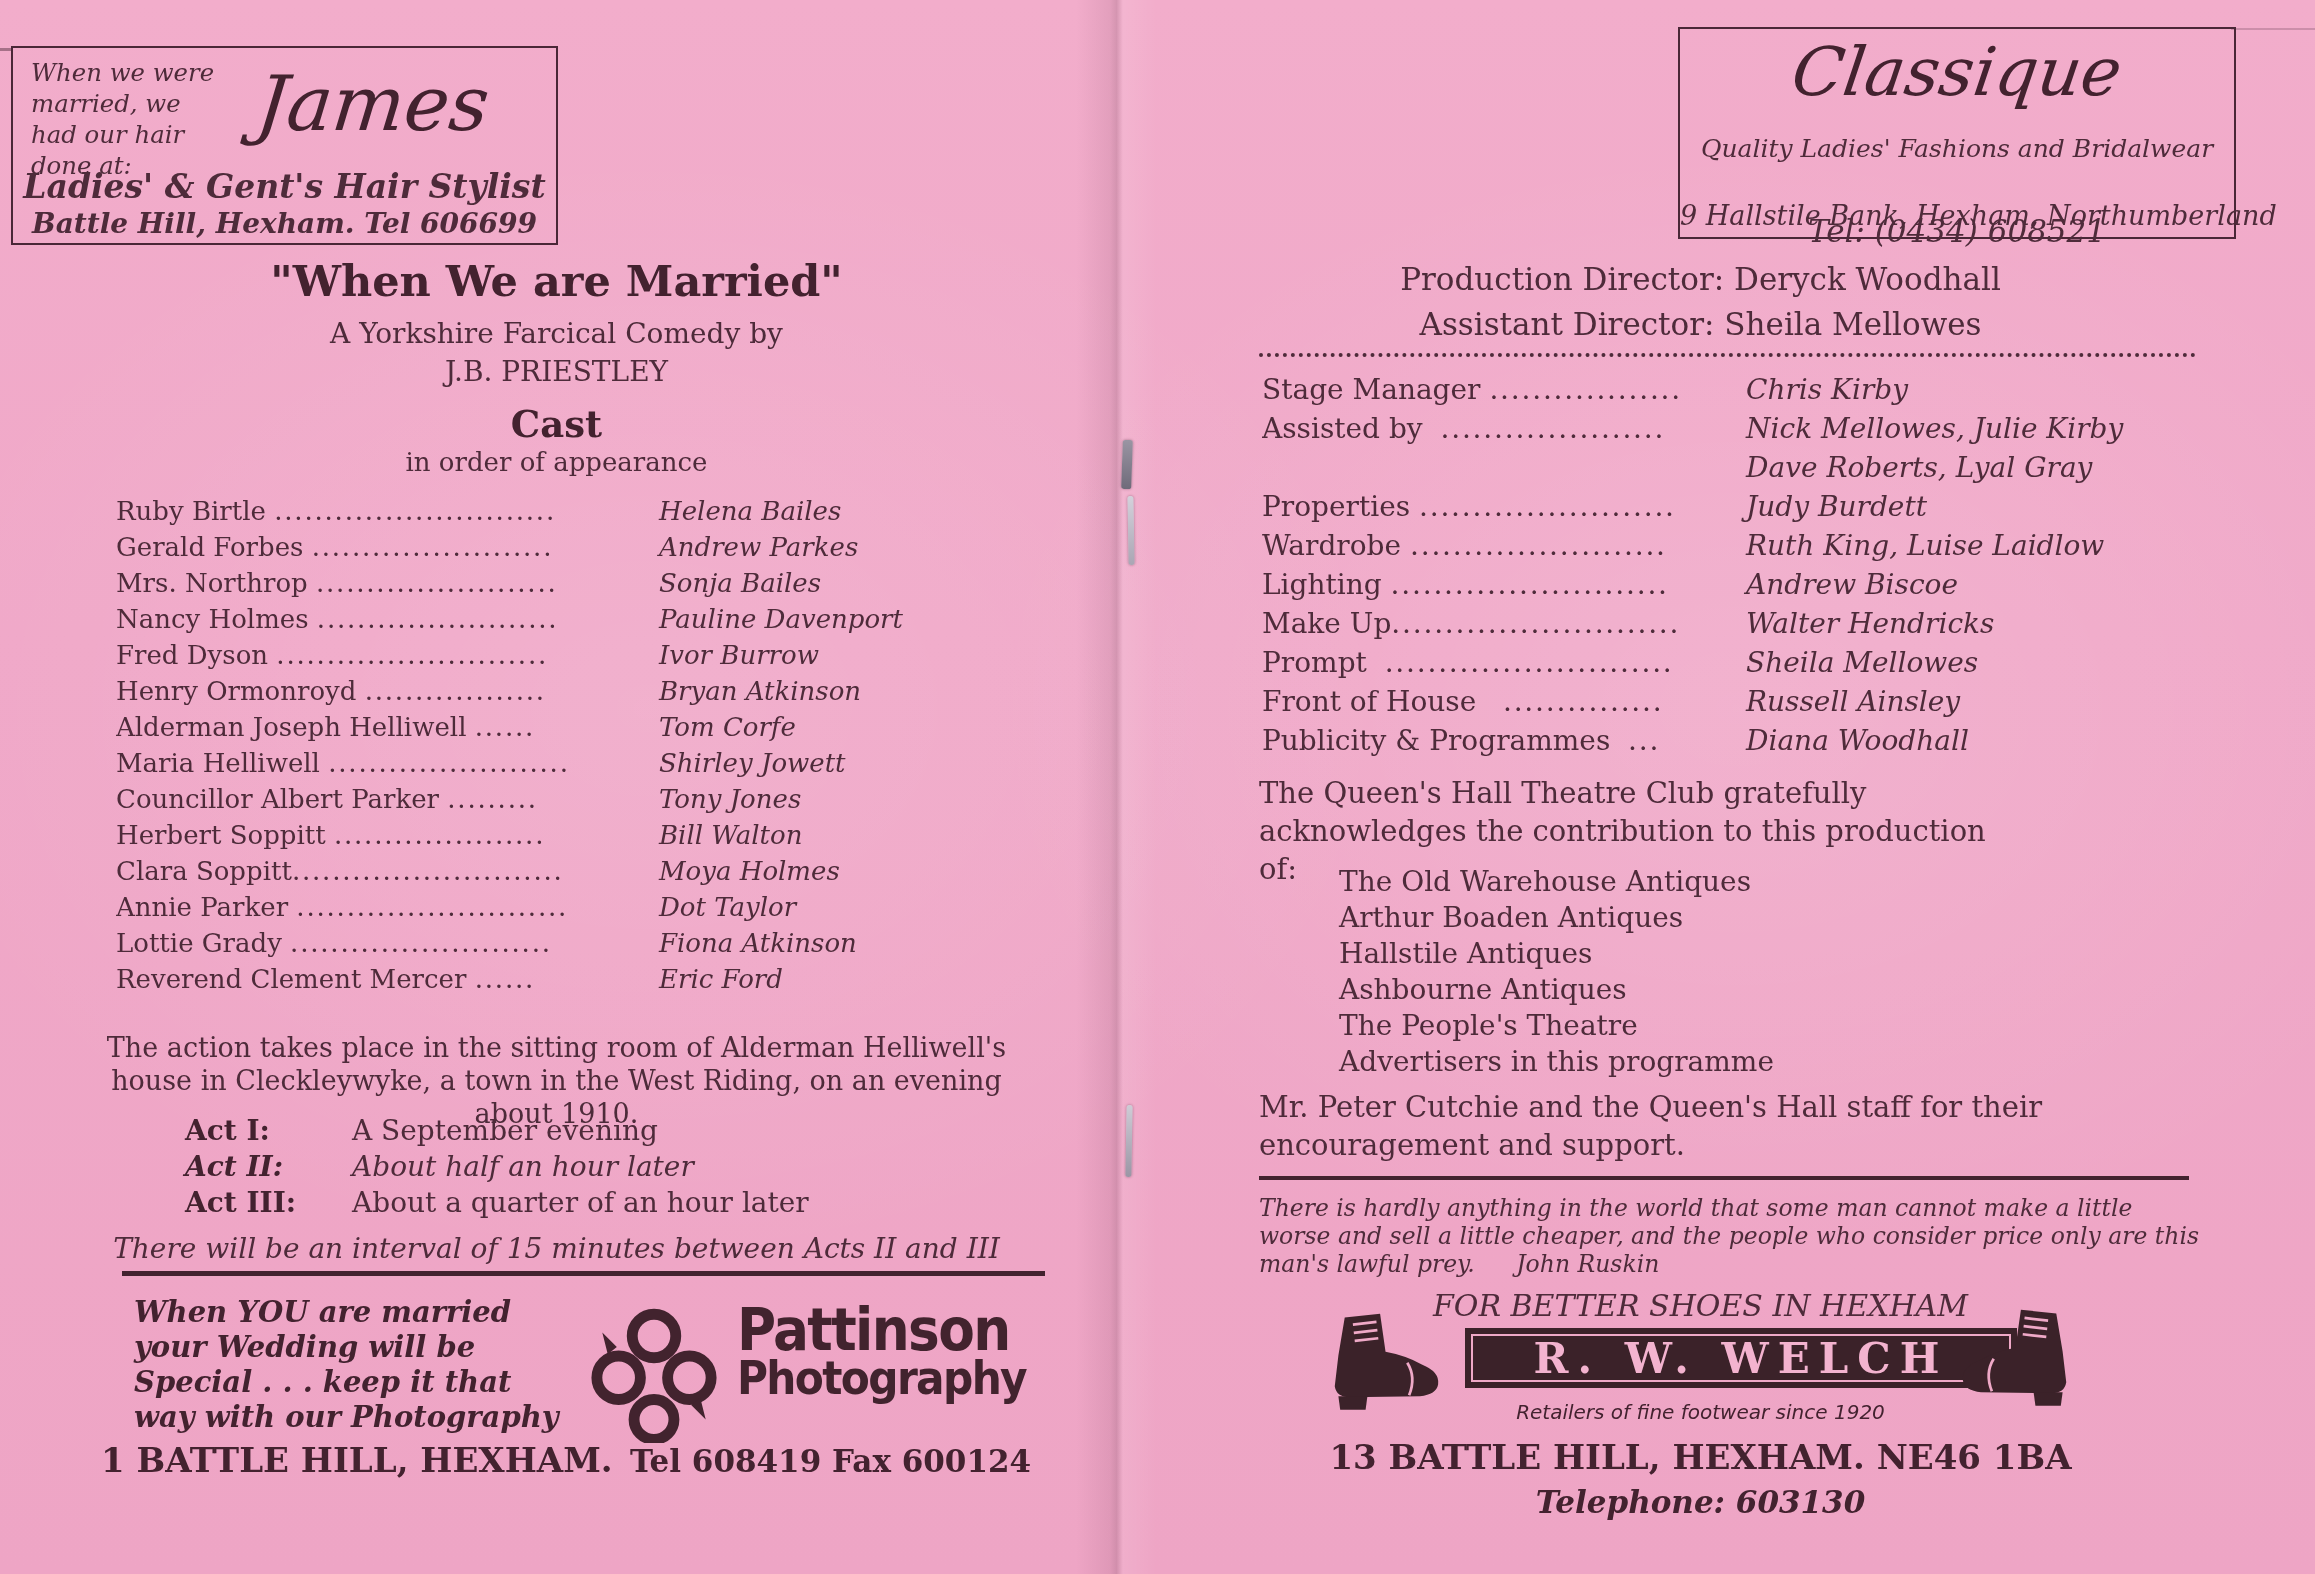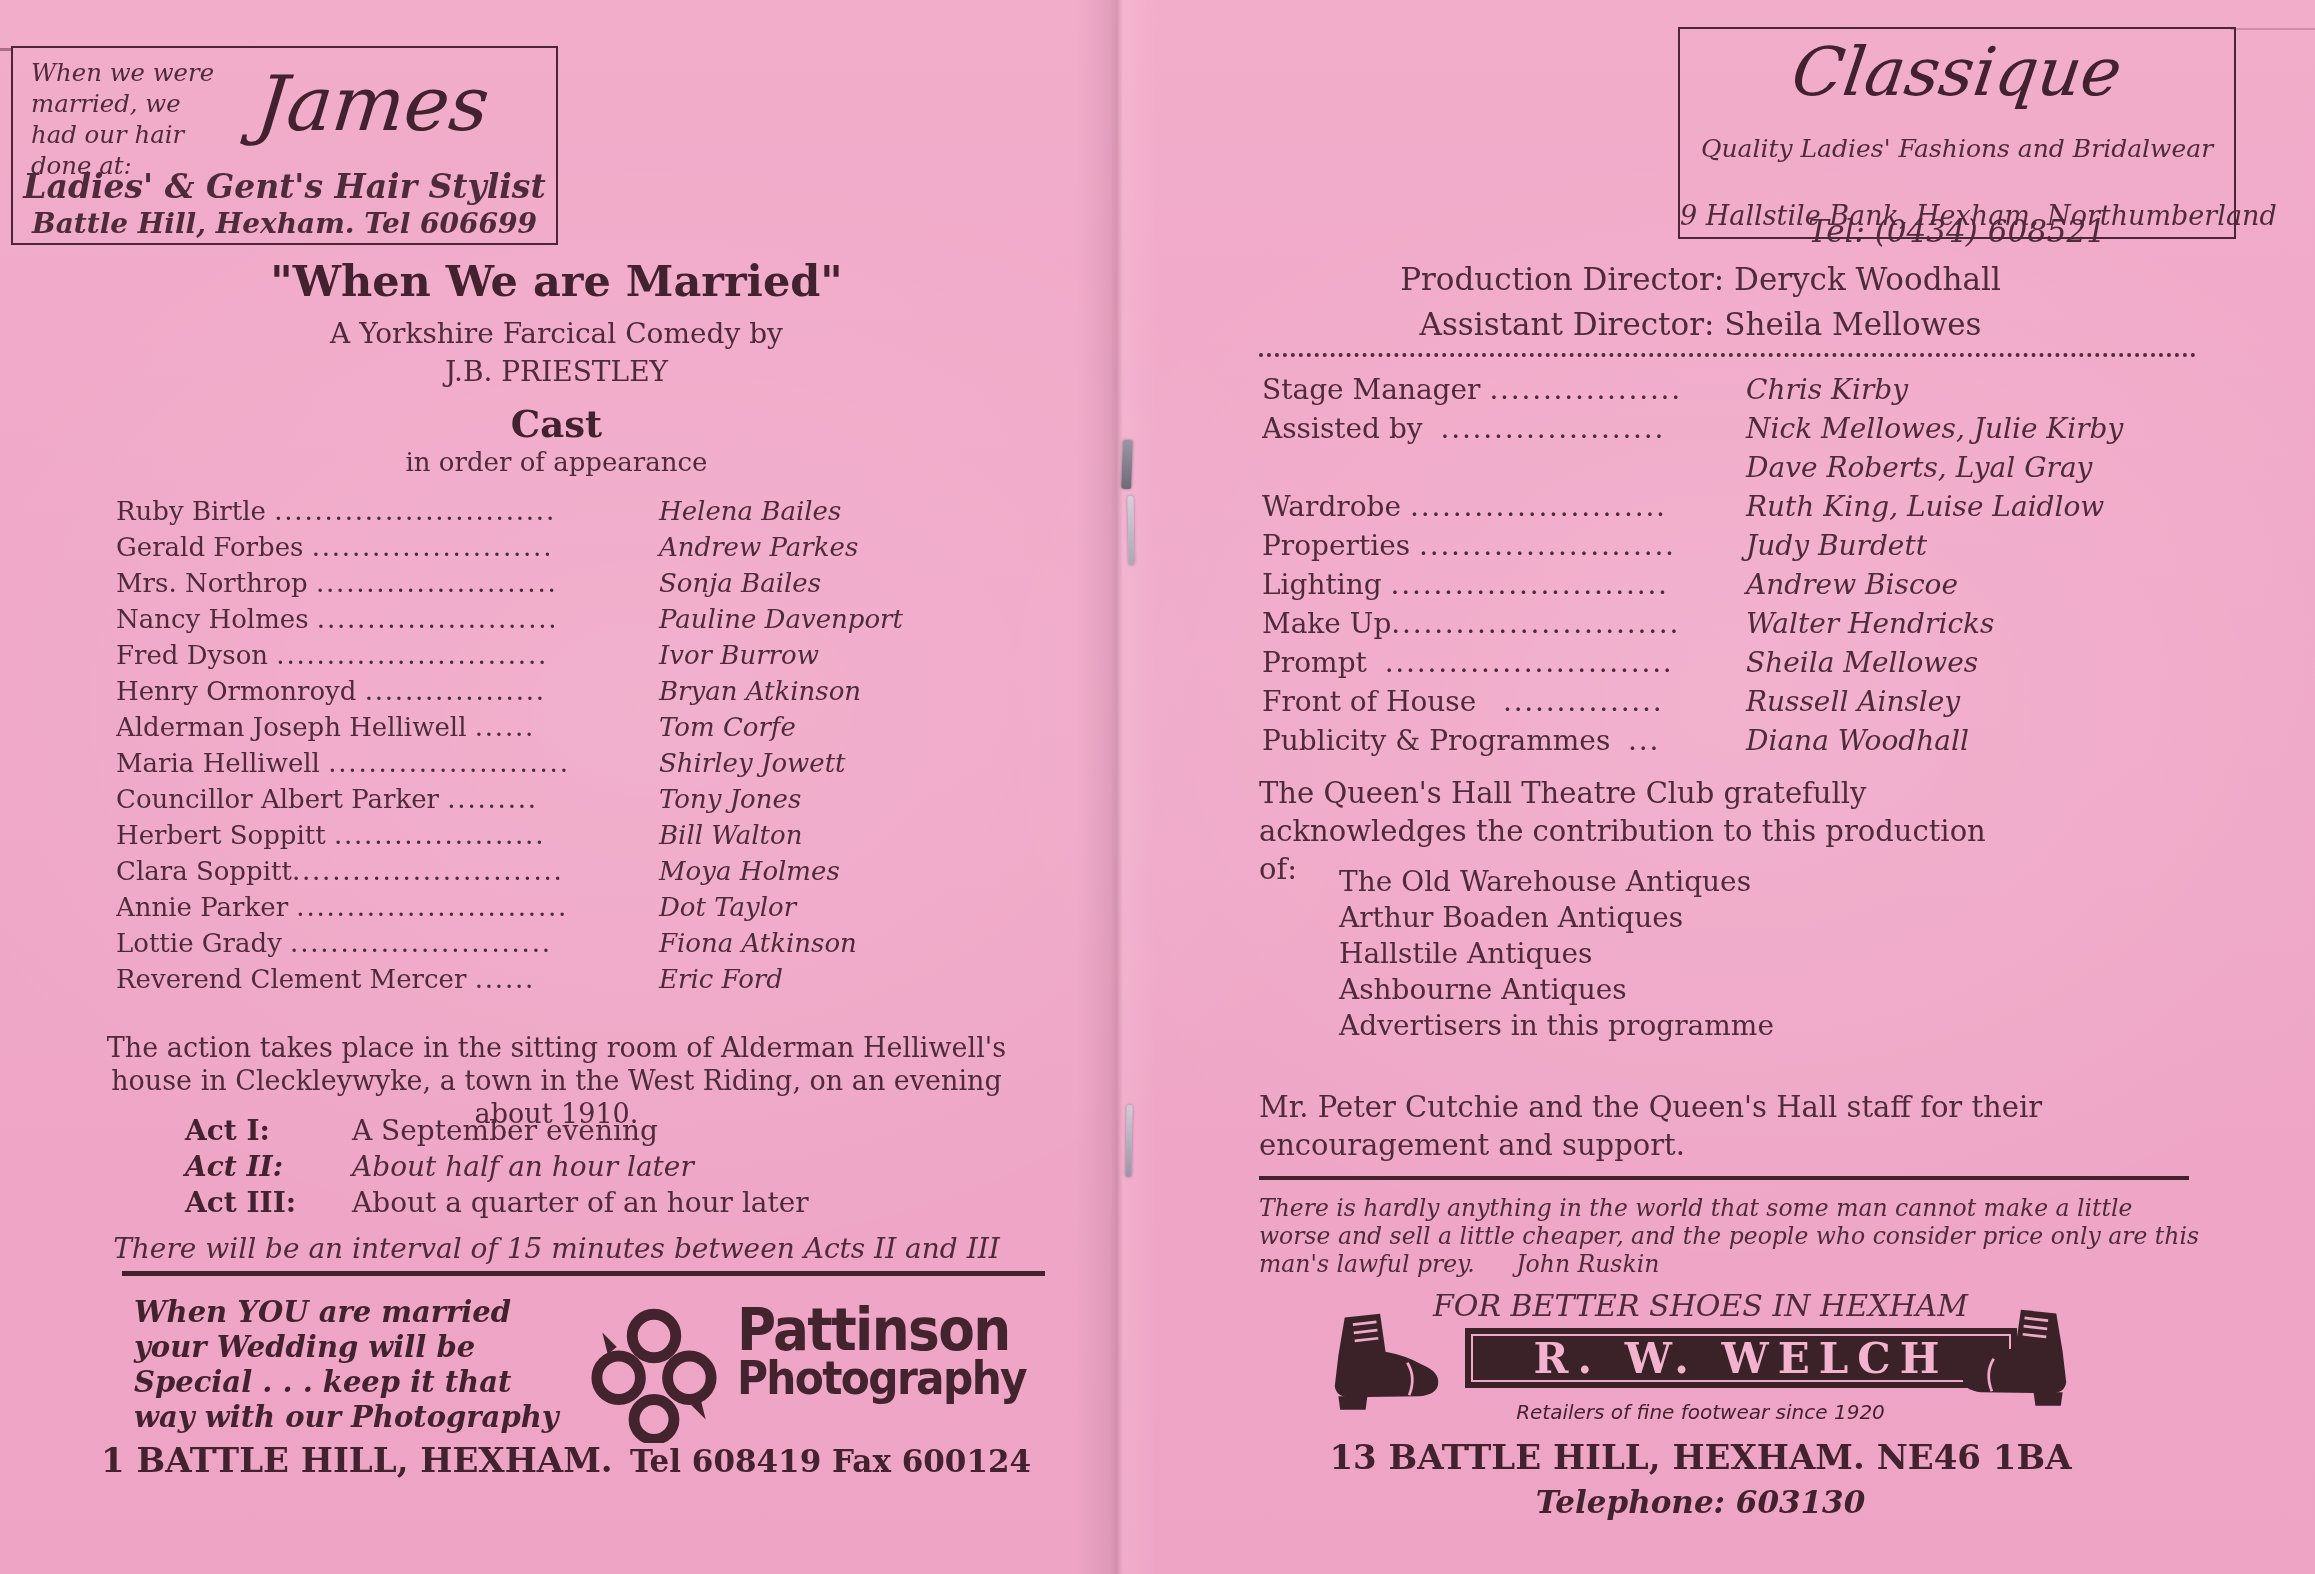--- a/index.html
+++ b/index.html
@@ -218,26 +218,26 @@
     </div>
     <div class="row" style="height:39px;">
       <div style="flex:0 0 484px;white-space:nowrap;overflow:hidden;"><span>Assisted by</span>&nbsp;&nbsp;<span class="leader">.....................</span></div>
       <div class="namecol">Nick Mellowes, Julie Kirby</div>
     </div>
     <div class="row" style="height:39px;">
       <div style="flex:0 0 484px;"></div>
       <div class="namecol">Dave Roberts, Lyal Gray</div>
     </div>
     <div class="row" style="height:39px;">
+      <div style="flex:0 0 484px;white-space:nowrap;overflow:hidden;"><span>Properties</span> <span class="leader">........................</span></div>
+      <div class="namecol">Judy Burdett</div>
+    </div>
+    <div class="row" style="height:39px;">
       <div style="flex:0 0 484px;white-space:nowrap;overflow:hidden;"><span>Wardrobe</span> <span class="leader">........................</span></div>
       <div class="namecol">Ruth King, Luise Laidlow</div>
-    </div>
-    <div class="row" style="height:39px;">
-      <div style="flex:0 0 484px;white-space:nowrap;overflow:hidden;"><span>Properties</span> <span class="leader">........................</span></div>
-      <div class="namecol">Judy Burdett</div>
     </div>
     <div class="row" style="height:39px;">
       <div style="flex:0 0 484px;white-space:nowrap;overflow:hidden;"><span>Lighting</span> <span class="leader">..........................</span></div>
       <div class="namecol">Andrew Biscoe</div>
     </div>
     <div class="row" style="height:39px;">
       <div style="flex:0 0 484px;white-space:nowrap;overflow:hidden;"><span>Make Up</span><span class="leader">...........................</span></div>
       <div class="namecol">Walter Hendricks</div>
     </div>
     <div class="row" style="height:39px;">
@@ -254,20 +254,21 @@
     </div>
   </div>
 
   <div class="abs" style="left:1259px;top:774px;width:751px;font-size:29px;line-height:38px;">The Queen's Hall Theatre Club gratefully acknowledges the contribution to this production of:</div>
 
   <div class="abs" style="left:1339px;top:864px;font-size:28px;line-height:36px;">
     <div>The Old Warehouse Antiques</div>
     <div>Arthur Boaden Antiques</div>
     <div>Hallstile Antiques</div>
     <div>Ashbourne Antiques</div>
+    <div>The People's Theatre</div>
     <div>Advertisers in this programme</div>
   </div>
 
   <div class="abs" style="left:1259px;top:1088px;width:796px;font-size:29px;line-height:38px;">Mr. Peter Cutchie and the Queen's Hall staff for their encouragement and support.</div>
 
   <div class="abs rule" style="left:1259px;top:1176px;width:930px;height:3.6px;"></div>
 
   <div class="abs ital" style="left:1259px;top:1194px;width:945px;font-size:23.5px;line-height:28px;">
     <span>There is hardly anything in the world that some man cannot make a little worse and sell a little cheaper, and the people who consider price only are this man's lawful prey.</span>
     <span style="margin-left:34px;">John Ruskin</span>

